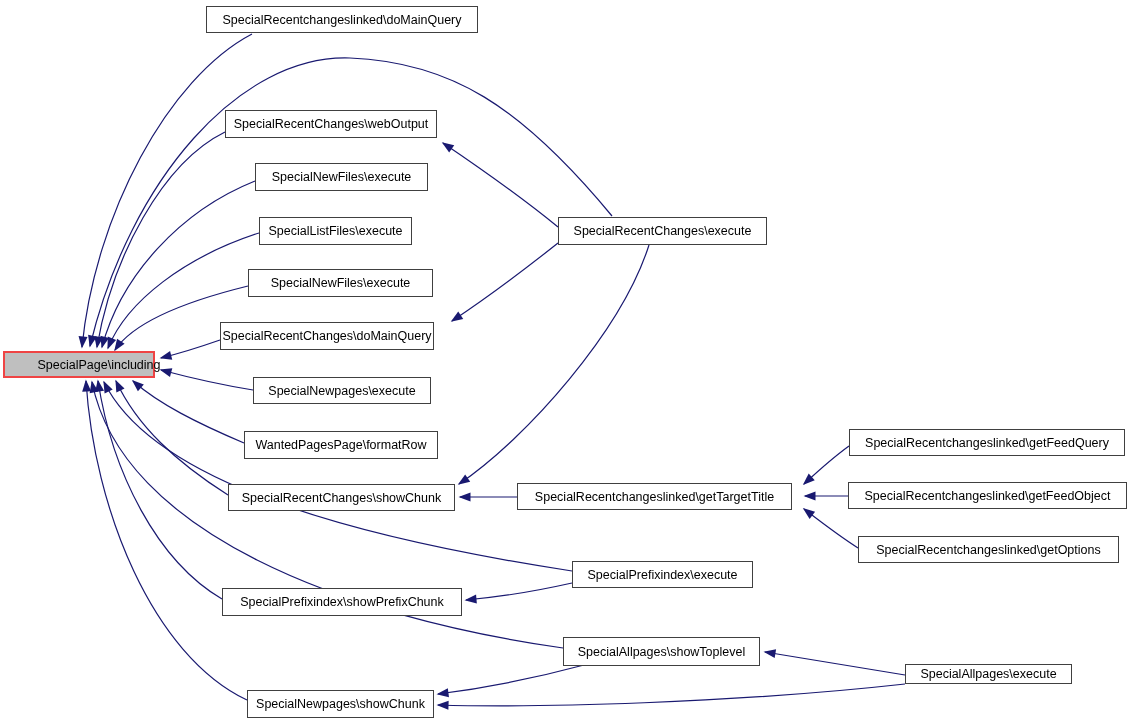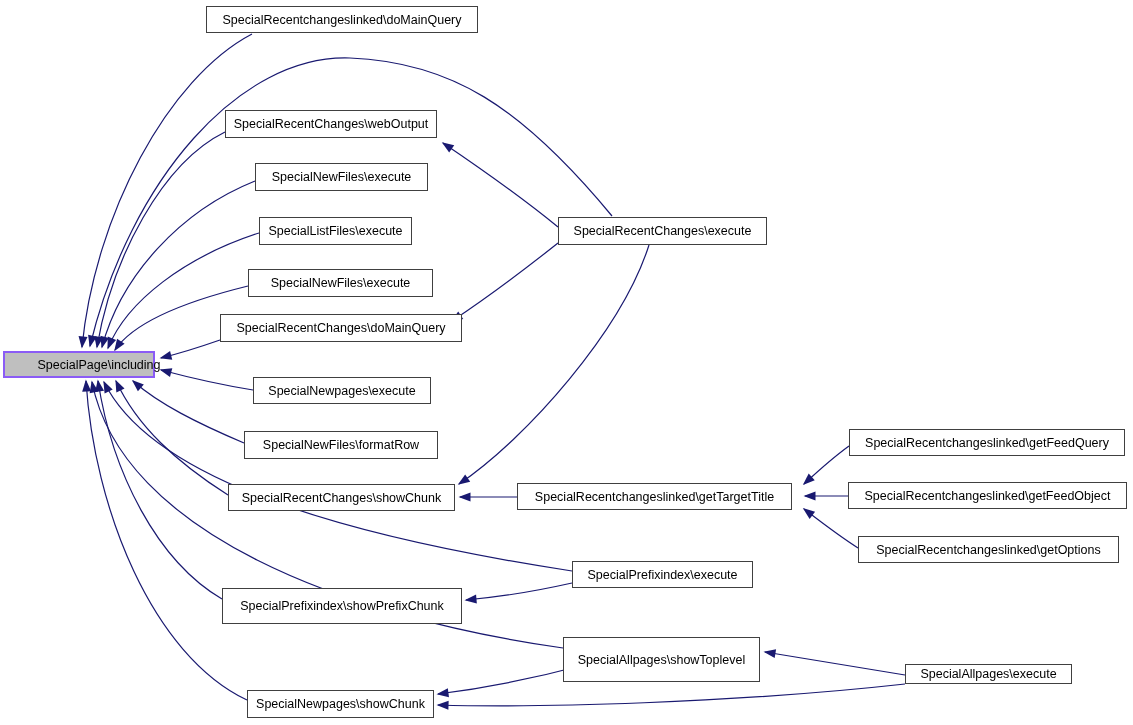--- a/index.html
+++ b/index.html
@@ -17,21 +17,21 @@
     background:#ffffff;
     border:1px solid #404040;
     display:flex;align-items:center;justify-content:center;
     font-size:12.5px;color:#000000;
     white-space:nowrap;
     z-index:2;
     cursor:pointer;
   }
   .node.hl{
     background:#bfbfbf;
-    border:2px solid #8b5cf6;
+    border:2px solid #ef4444;
     padding-left:40px;
   }
 </style>
 </head>
 <body>
 
 <div id="canvas">
 
   <svg id="edges" width="1133" height="725" viewBox="0 0 1133 725" xmlns="http://www.w3.org/2000/svg">
     <defs>
@@ -66,29 +66,29 @@
       <path d="M 584 665 C 528 680 478 689 438 694" marker-end="url(#ah)"></path>
       <path d="M 905 684 C 735 703 535 708 438 705" marker-end="url(#ah)"></path>
     </g>
   </svg>
 
   <div class="node" style="left:206px;top:6px;width:272px;height:27px">SpecialRecentchangeslinked\doMainQuery</div>
   <div class="node" style="left:225px;top:110px;width:212px;height:28px">SpecialRecentChanges\webOutput</div>
   <div class="node" style="left:255px;top:163px;width:173px;height:28px">SpecialNewFiles\execute</div>
   <div class="node" style="left:259px;top:217px;width:153px;height:28px">SpecialListFiles\execute</div>
   <div class="node" style="left:248px;top:269px;width:185px;height:28px">SpecialNewFiles\execute</div>
-  <div class="node" style="left:220px;top:314px;width:242px;height:28px">SpecialRecentChanges\doMainQuery</div>
+  <div class="node" style="left:220px;top:322px;width:214px;height:28px">SpecialRecentChanges\doMainQuery</div>
   <div class="node hl" style="left:3px;top:351px;width:152px;height:27px">SpecialPage\including</div>
   <div class="node" style="left:253px;top:377px;width:178px;height:27px">SpecialNewpages\execute</div>
-  <div class="node" style="left:244px;top:431px;width:194px;height:28px">SpecialNewFiles\formatRow</div>
+  <div class="node" style="left:244px;top:431px;width:194px;height:28px">WantedPagesPage\formatRow</div>
   <div class="node" style="left:228px;top:484px;width:227px;height:27px">SpecialRecentChanges\showChunk</div>
   <div class="node" style="left:558px;top:217px;width:209px;height:28px">SpecialRecentChanges\execute</div>
   <div class="node" style="left:517px;top:483px;width:275px;height:27px">SpecialRecentchangeslinked\getTargetTitle</div>
   <div class="node" style="left:849px;top:429px;width:276px;height:27px">SpecialRecentchangeslinked\getFeedQuery</div>
   <div class="node" style="left:848px;top:482px;width:279px;height:27px">SpecialRecentchangeslinked\getFeedObject</div>
   <div class="node" style="left:858px;top:536px;width:261px;height:27px">SpecialRecentchangeslinked\getOptions</div>
   <div class="node" style="left:572px;top:561px;width:181px;height:27px">SpecialPrefixindex\execute</div>
-  <div class="node" style="left:222px;top:588px;width:240px;height:36px">SpecialPrefixindex\showPrefixChunk</div>
-  <div class="node" style="left:563px;top:637px;width:197px;height:45px">SpecialAllpages\showToplevel</div>
+  <div class="node" style="left:222px;top:588px;width:240px;height:28px">SpecialPrefixindex\showPrefixChunk</div>
+  <div class="node" style="left:563px;top:637px;width:197px;height:29px">SpecialAllpages\showToplevel</div>
   <div class="node" style="left:247px;top:690px;width:187px;height:28px">SpecialNewpages\showChunk</div>
   <div class="node" style="left:905px;top:664px;width:167px;height:20px">SpecialAllpages\execute</div>
 
 </div>
 
 </body></html>

